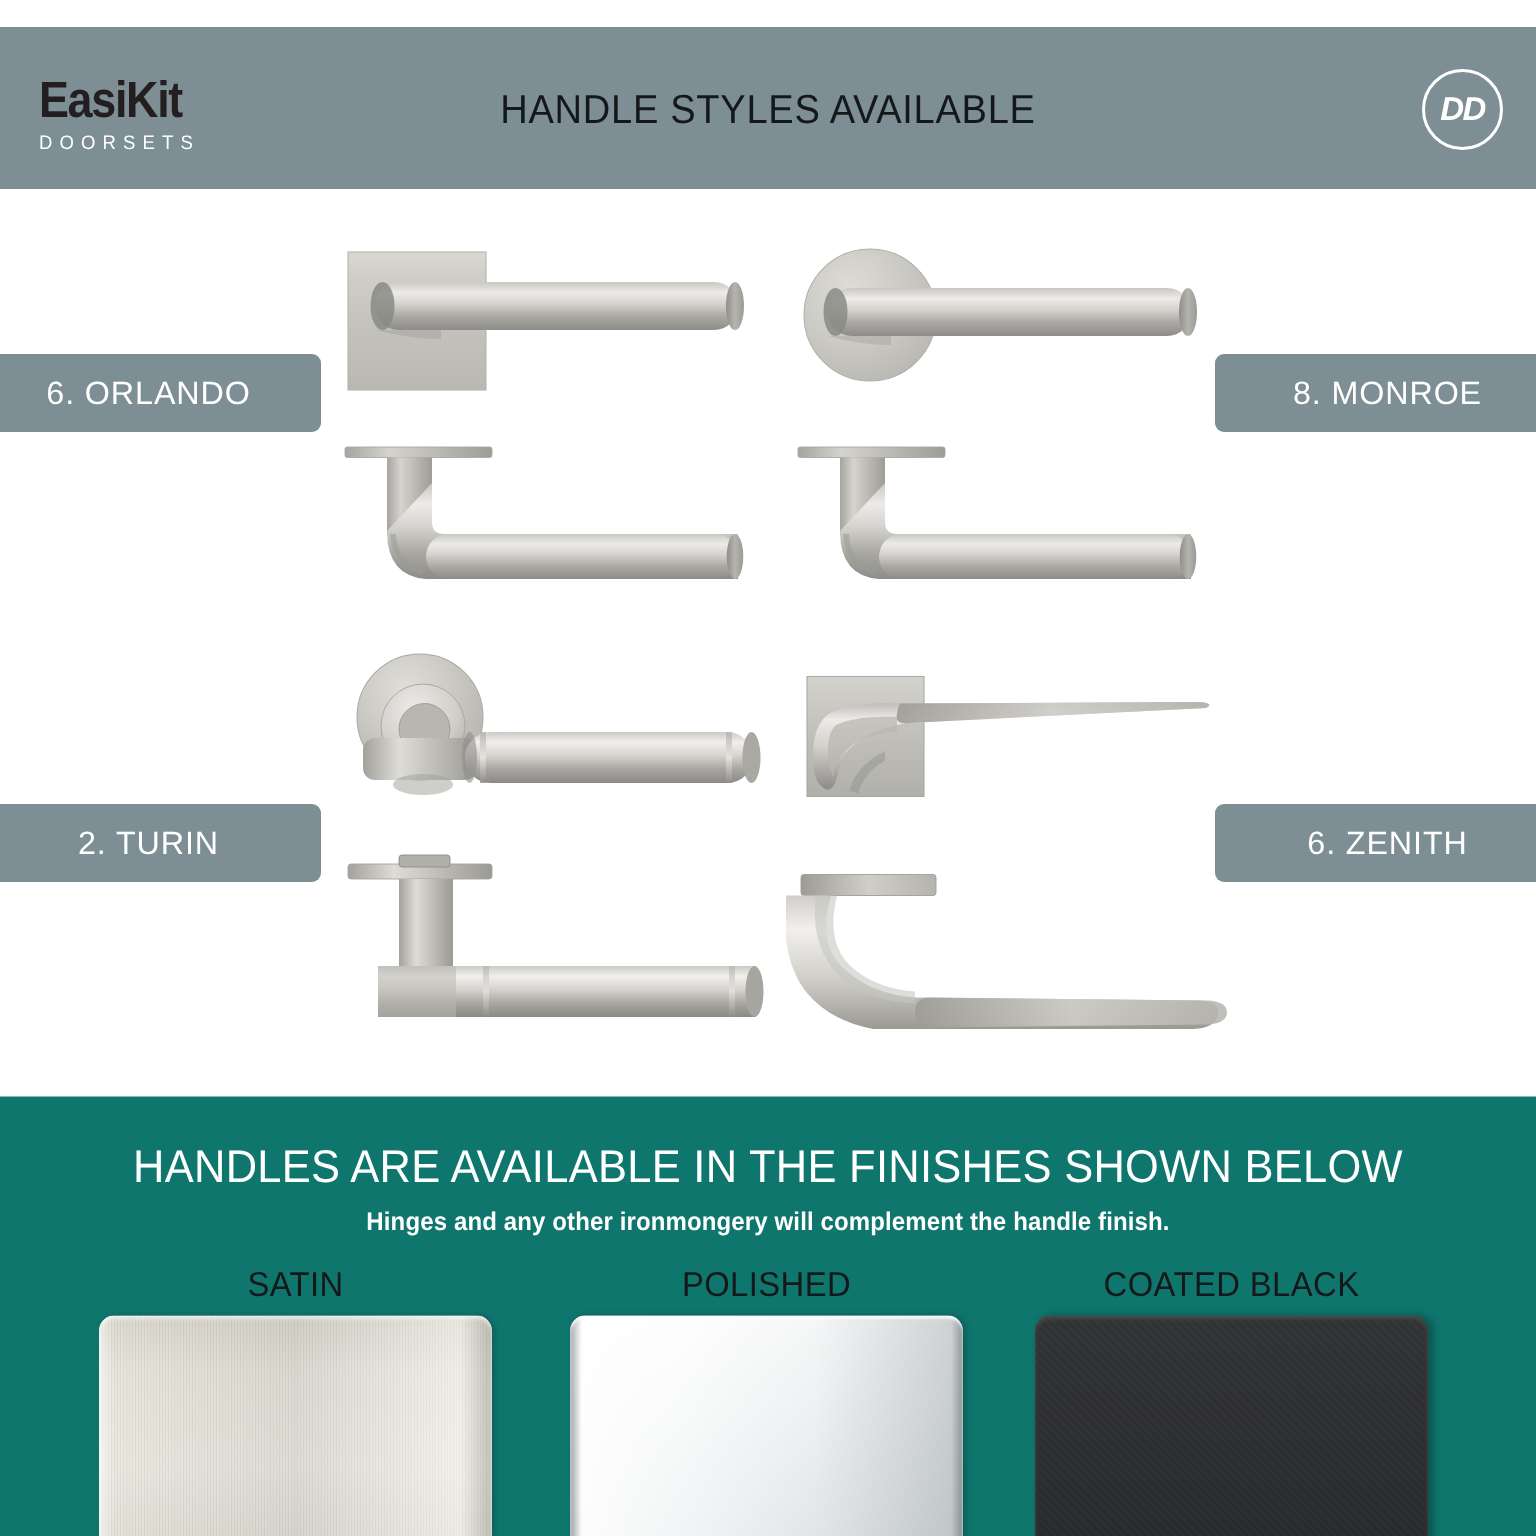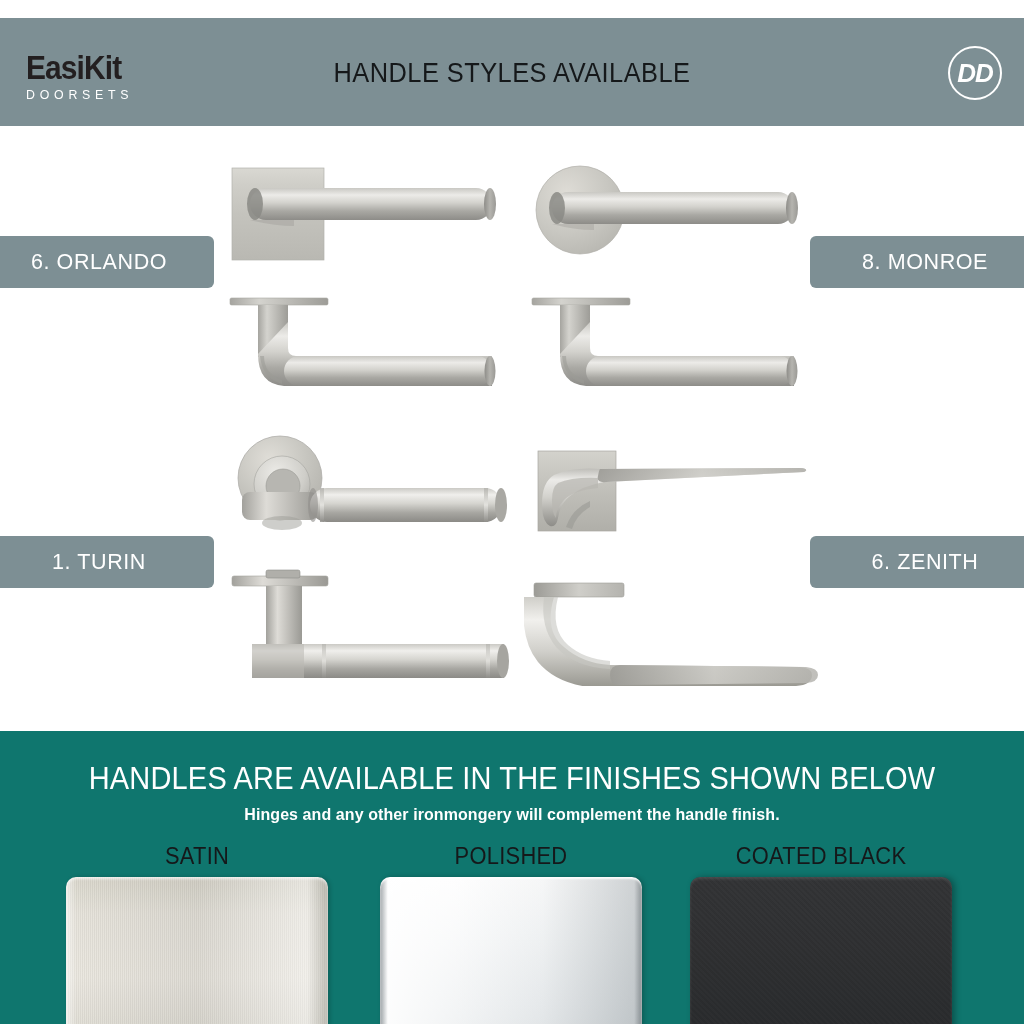--- a/index.html
+++ b/index.html
@@ -41,21 +41,21 @@
   .dd-badge{
     position:absolute;right:22px;top:28px;
     width:54px;height:54px;border-radius:50%;
     border:2.5px solid #ffffff;
     box-sizing:border-box;
   }
   .dd-badge span{
     display:block;width:100%;height:100%;
     line-height:50px;text-align:center;
     color:#ffffff;font-weight:bold;font-style:italic;
-    font-size:26px;letter-spacing:-1px;
+    font-size:22px;letter-spacing:-1px;
   }
 
   
   .mid{position:absolute;left:0;top:108px;width:1024px;height:605px;background:#ffffff;}
 
   
   .tag{
     position:absolute;height:52px;
     background:#7d8f94;
     display:flex;align-items:center;
@@ -151,21 +151,21 @@
 
   <div class="mid">
 
     <div class="tag tag-left orlando">
       <span>6. ORLANDO</span>
     </div>
     <div class="tag tag-right monroe">
       <span>8. MONROE</span>
     </div>
     <div class="tag tag-left turin">
-      <span>1. TURIN</span>
+      <span>2. TURIN</span>
     </div>
     <div class="tag tag-right zenith">
       <span>6. ZENITH</span>
     </div>
 
     <div class="cell r1c1">
       <svg width="300" height="250" viewBox="0 0 300 250">
         <defs>
           <linearGradient id="oRose" x1="0" y1="0" x2="0" y2="1">
             <stop offset="0" stop-color="#d9d8d2"></stop>

